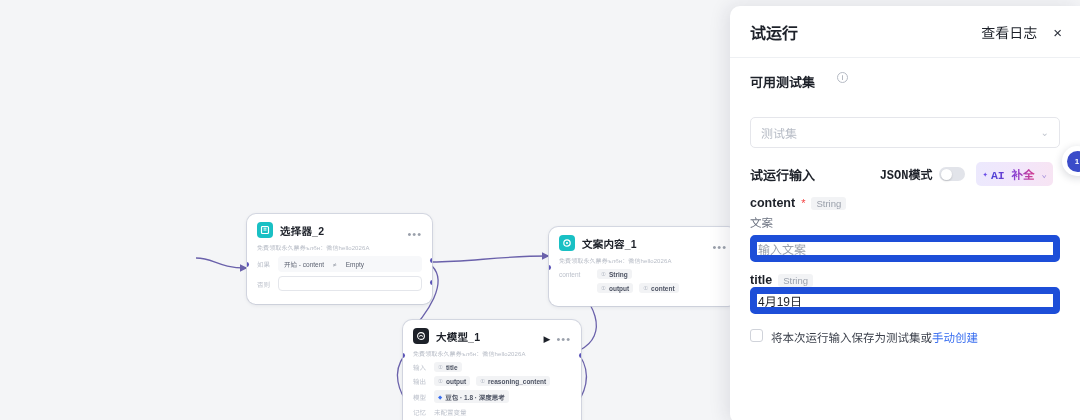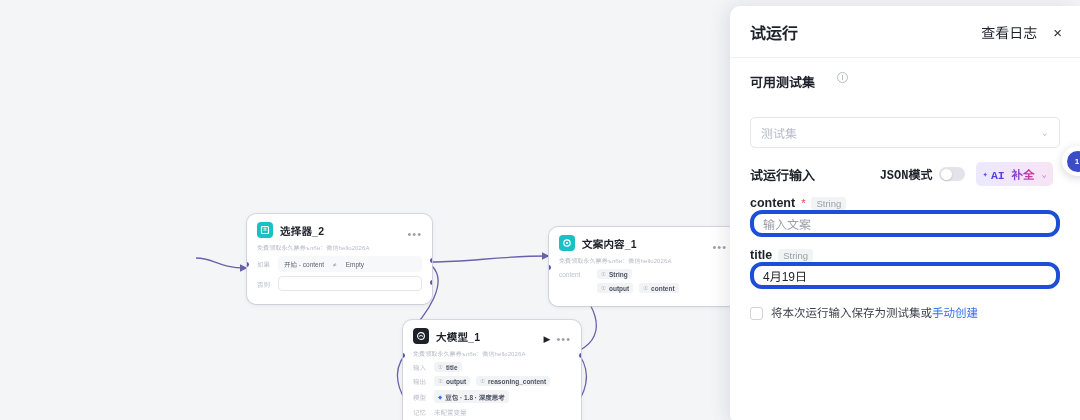--- a/index.html
+++ b/index.html
@@ -148,29 +148,29 @@
     display: flex; align-items: baseline; gap: 6px; margin-top: 2px;
   }
   .field-name { font-size: 12.5px; font-weight: 700; color: #1d2129; }
   .req { color: #f53f3f; font-size: 11px; }
   .type-tag {
     background: #f2f3f5; color: #9aa0ab; font-size: 9.5px;
     padding: 1px 5px; border-radius: 3px;
   }
   .field-sub { font-size: 11.5px; color: #6b7280; margin: 4px 0 5px 0; }
   .input {
-    height: 27px; border: 4px solid #1d4ed8; border-radius: 12px;
-    display: flex; align-items: center; padding: 0 9px;
+    height: 27px; border: 7px solid #1d4ed8; border-radius: 5px;
+    display: flex; align-items: center; padding: 0 1px;
     font-size: 12px; color: #1d2129;
   }
   .input.ph { color: #9aa0ab; }
   .field { margin-bottom: 11px; }
 
   .save-row {
-    display: flex; align-items: flex-end; gap: 8px; margin-top: 15px;
+    display: flex; align-items: flex-start; gap: 8px; margin-top: 15px;
   }
   .cbox {
     width: 13px; height: 13px; border: 1px solid #d0d3da;
     border-radius: 3px; background: #fff; flex: 0 0 auto; cursor: pointer;
   }
   .save-text { font-size: 11.5px; color: #3a3f4a; }
   .save-text a { color: #3a6ff0; text-decoration: none; cursor: pointer; }
 
   .fab {
     position: absolute; right: -12px; top: 140px;
@@ -366,20 +366,21 @@
           </span>
         </span>
       </div>
 
       <div class="field">
         <div class="field-head">
           <span class="field-name">content</span>
           <span class="req">*</span>
           <span class="type-tag">String</span>
         </div>
+        <div class="field-sub">文案</div>
         <div class="input ph">输入文案</div>
       </div>
 
       <div class="field">
         <div class="field-head">
           <span class="field-name">title</span>
           <span class="type-tag">String</span>
         </div>
         <div class="input">4月19日</div>
       </div>

